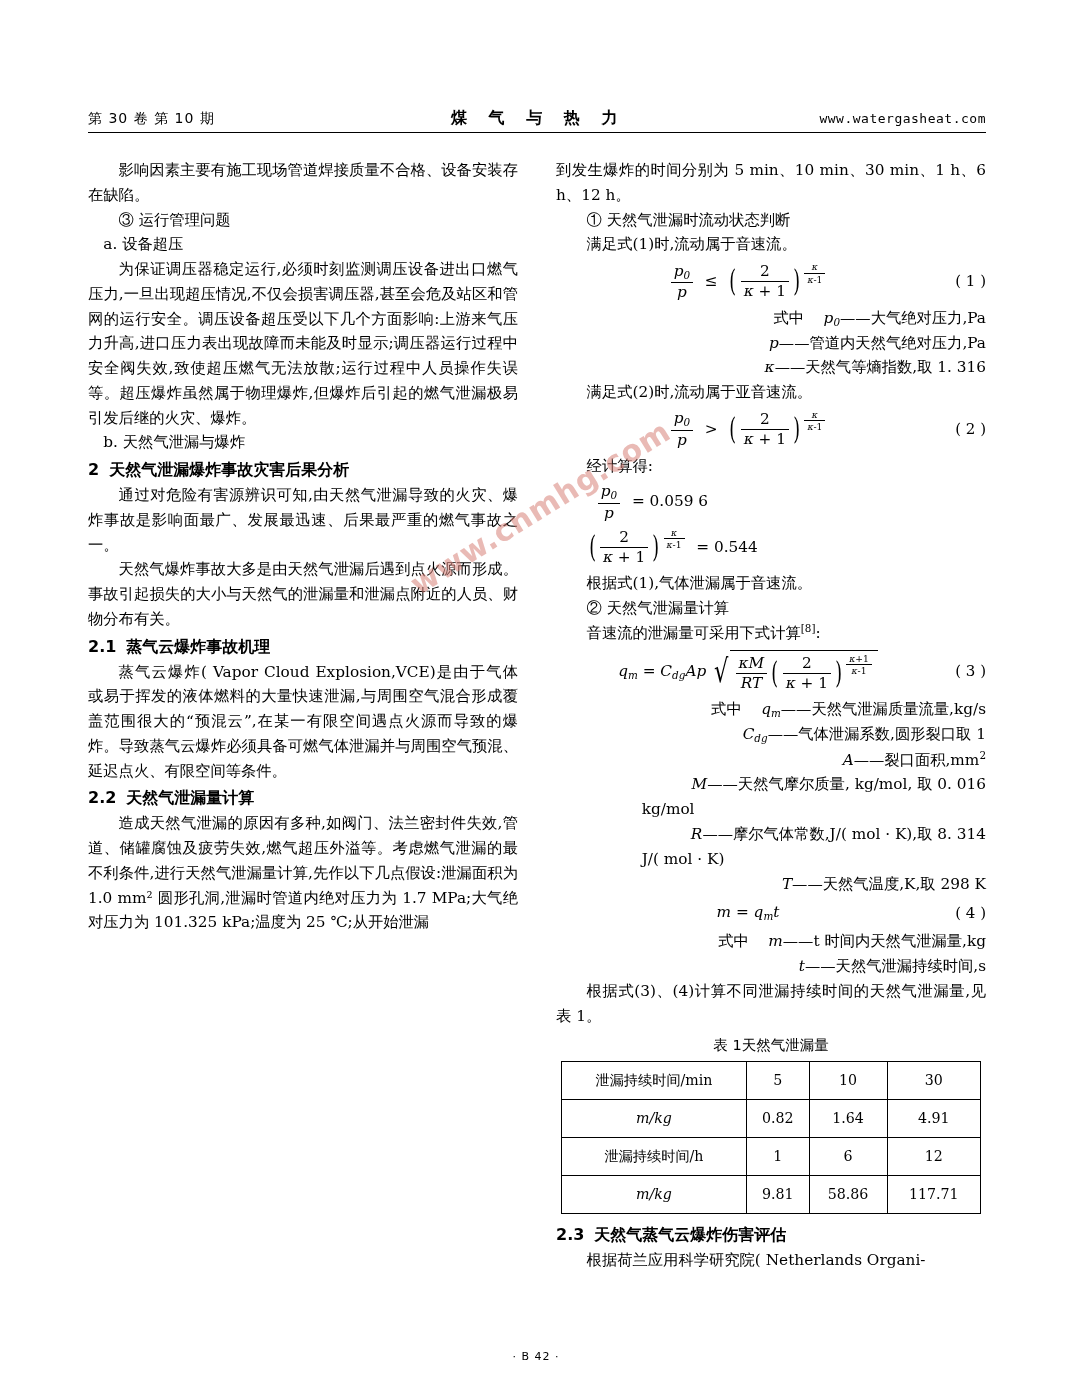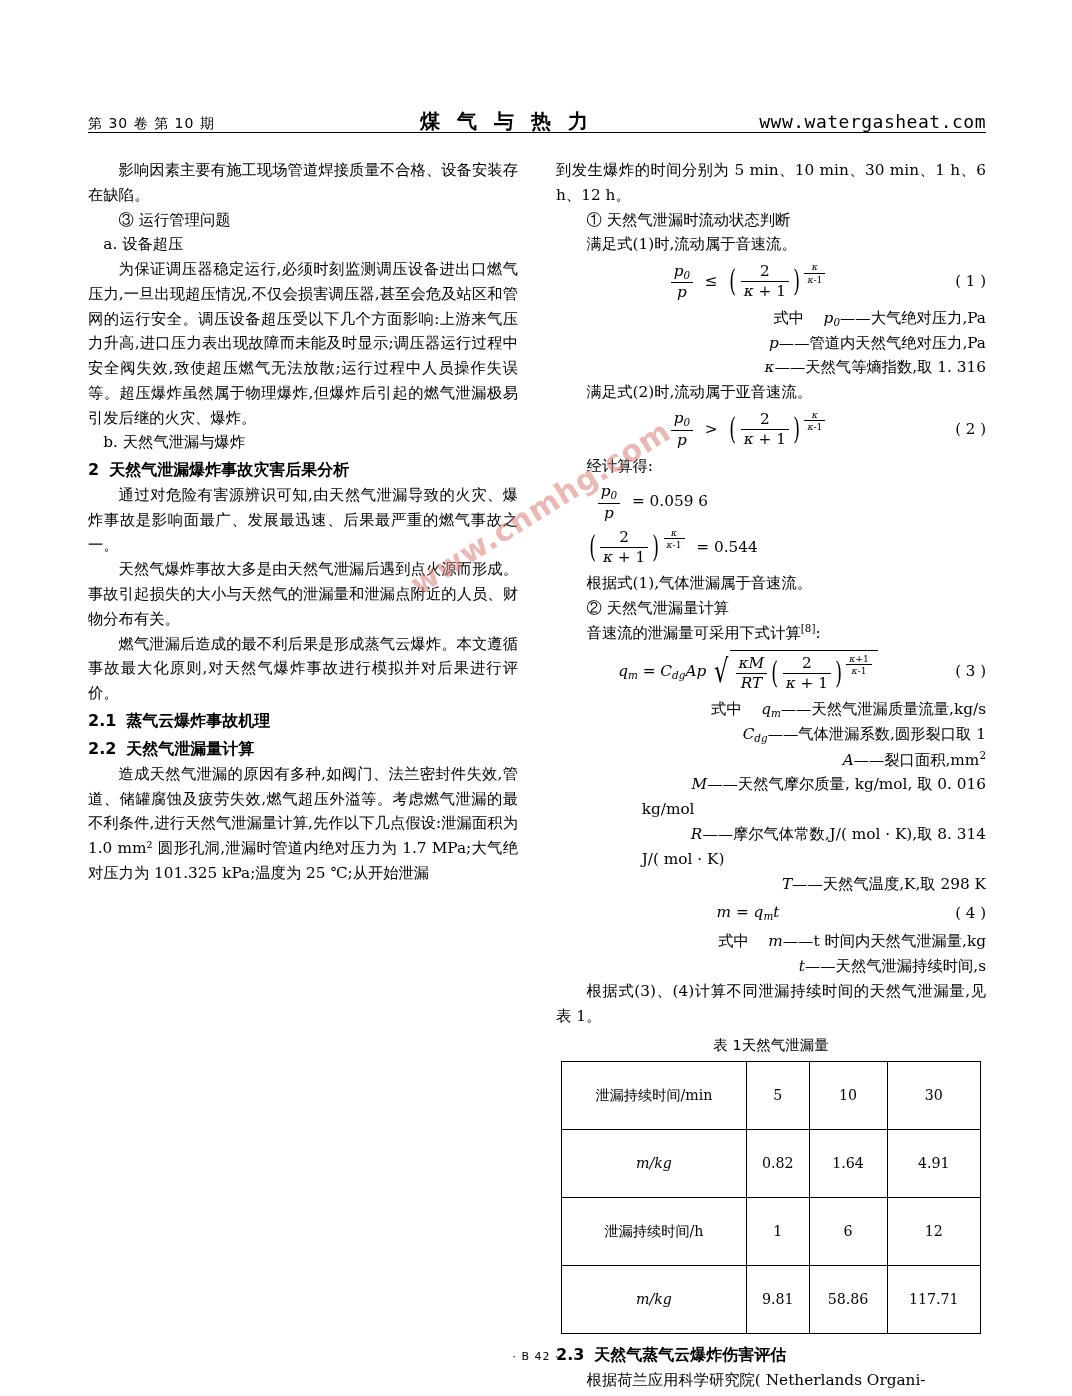--- a/index.html
+++ b/index.html
@@ -31,29 +31,29 @@
     align-items: baseline;
     justify-content: space-between;
     font-size: 14.5px;
   }
   .header .hl {
     letter-spacing: 1px;
     font-family: "DejaVu Sans", "Liberation Sans", sans-serif;
     font-size: 14px;
   }
   .header .hc {
-    font-family: Liberation Serif, serif;
-    font-size: 20px;
+    font-family: Liberation Mono, monospace;
+    font-size: 16px;
     letter-spacing: 6px;
     font-weight: 600;
     margin-left: 40px;
   }
   .header .hr {
     font-family: "DejaVu Sans Mono", "Liberation Mono", monospace;
-    font-size: 18px;
+    font-size: 13px;
     letter-spacing: 0.5px;
   }
   .header-rule {
     position: absolute;
     left: 88px;
     top: 120px;
     width: 898px;
     height: 1px;
     background: #000;
   }
@@ -167,21 +167,21 @@
   .tbl-cap .t1 { margin-right: 0; }
   table.data {
     border-collapse: collapse;
     width: 420px;
     margin: 0 auto;
     font-size: 14.2px;
   }
   table.data td {
     border: 1px solid #000;
     text-align: center;
-    padding: 22px 2px;
+    padding: 7px 2px;
     height: 20px;
   }
   table.data td.head { width: 180px; }
   
   .watermark {
     position: absolute;
     left: 404px;
     top: 560px;
     transform: rotate(-32deg);
     transform-origin: left top;
@@ -220,24 +220,24 @@
     <p class="ind">影响因素主要有施工现场管道焊接质量不合格、设备安装存在缺陷。</p>
     <p class="ind">③  运行管理问题</p>
     <p class="ind1">a. 设备超压</p>
     <p class="ind">为保证调压器稳定运行,必须时刻监测调压设备进出口燃气压力,一旦出现超压情况,不仅会损害调压器,甚至会危及站区和管网的运行安全。调压设备超压受以下几个方面影响:上游来气压力升高,进口压力表出现故障而未能及时显示;调压器运行过程中安全阀失效,致使超压燃气无法放散;运行过程中人员操作失误等。超压爆炸虽然属于物理爆炸,但爆炸后引起的燃气泄漏极易引发后继的火灾、爆炸。</p>
     <p class="ind1">b. 天然气泄漏与爆炸</p>
     <p class="sec">
       <span class="num">2</span><span>天然气泄漏爆炸事故灾害后果分析</span>
     </p>
     <p class="ind">通过对危险有害源辨识可知,由天然气泄漏导致的火灾、爆炸事故是影响面最广、发展最迅速、后果最严重的燃气事故之一。</p>
     <p class="ind">天然气爆炸事故大多是由天然气泄漏后遇到点火源而形成。事故引起损失的大小与天然气的泄漏量和泄漏点附近的人员、财物分布有关。</p>
-    <p class="ind">燃气泄漏后造成的最不利后果是形成蒸气云爆炸。本文遵循事故最大化原则,对天然气爆炸事故进行模拟并对后果进行评价。</p>
     <p class="sec">
       <span class="num">2.1</span><span>蒸气云爆炸事故机理</span>
     </p>
+    <p class="ind">蒸气云爆炸( Vapor Cloud Explosion,VCE)是由于气体或易于挥发的液体燃料的大量快速泄漏,与周围空气混合形成覆盖范围很大的“预混云”,在某一有限空间遇点火源而导致的爆炸。导致蒸气云爆炸必须具备可燃气体泄漏并与周围空气预混、延迟点火、有限空间等条件。</p>
     <p class="sec">
       <span class="num">2.2</span><span>天然气泄漏量计算</span>
     </p>
     <p class="ind">造成天然气泄漏的原因有多种,如阀门、法兰密封件失效,管道、储罐腐蚀及疲劳失效,燃气超压外溢等。考虑燃气泄漏的最不利条件,进行天然气泄漏量计算,先作以下几点假设:泄漏面积为 1.0 mm² 圆形孔洞,泄漏时管道内绝对压力为 1.7 MPa;大气绝对压力为 101.325 kPa;温度为 25 ℃;从开始泄漏</p>
   </div>
 
   <div class="col right">
     <p class="noind">到发生爆炸的时间分别为 5 min、10 min、30 min、1 h、6 h、12 h。</p>
     <p class="ind">①  天然气泄漏时流动状态判断</p>
     <p class="ind">满足式(1)时,流动属于音速流。</p>

